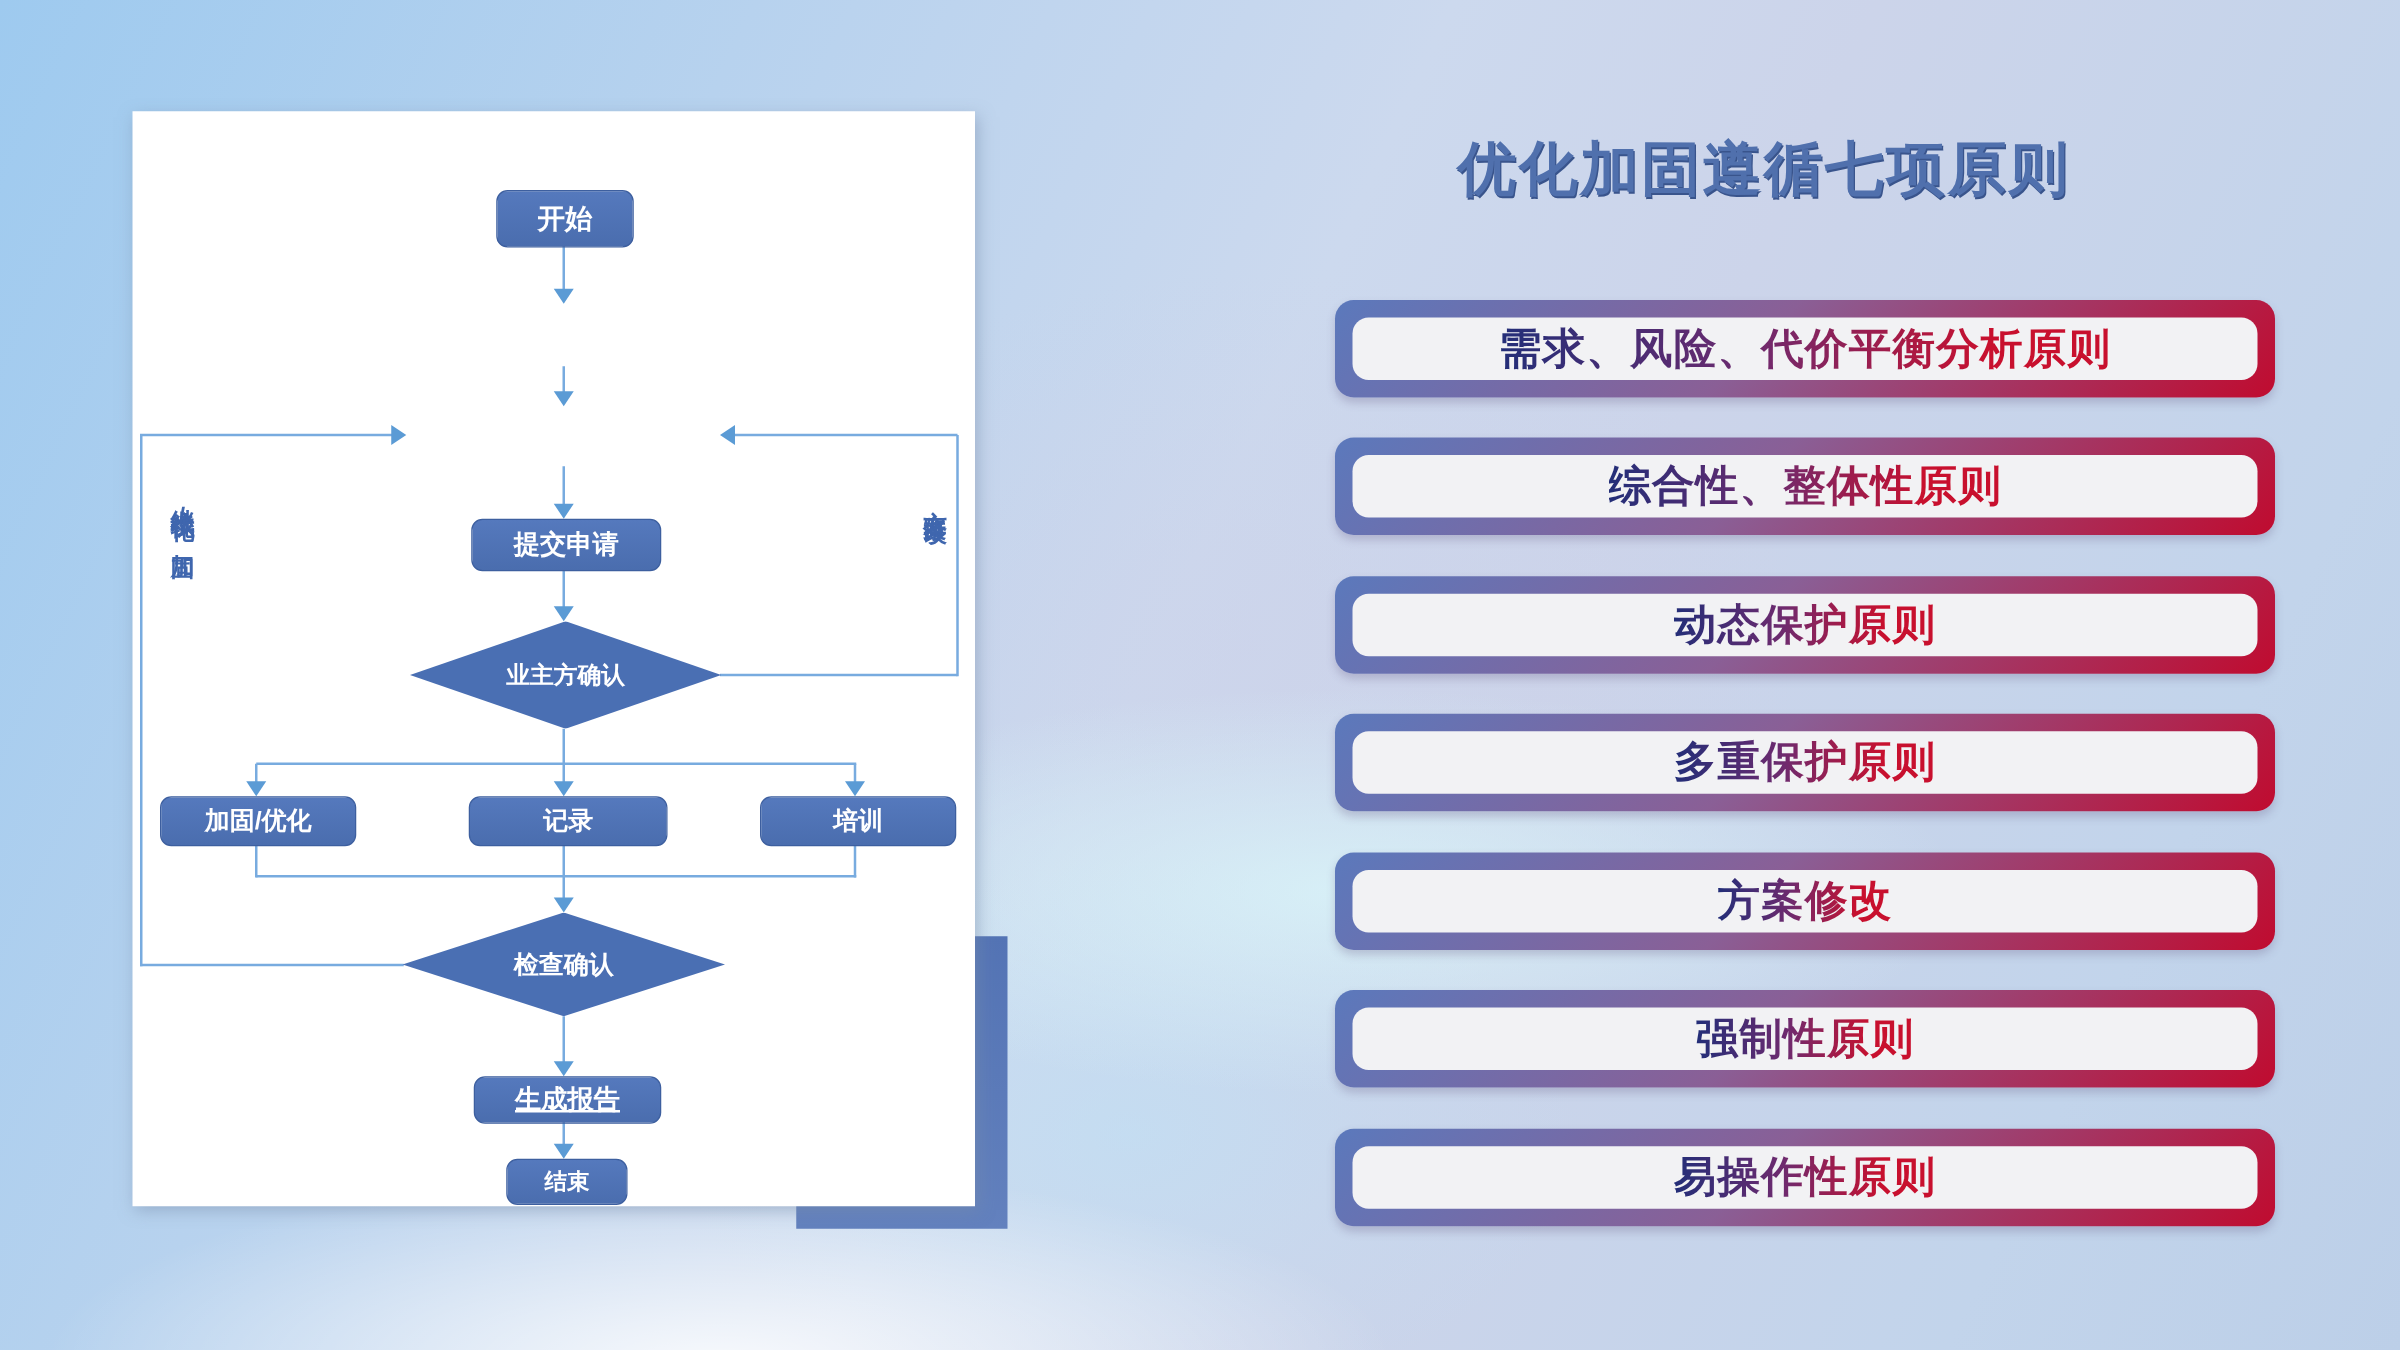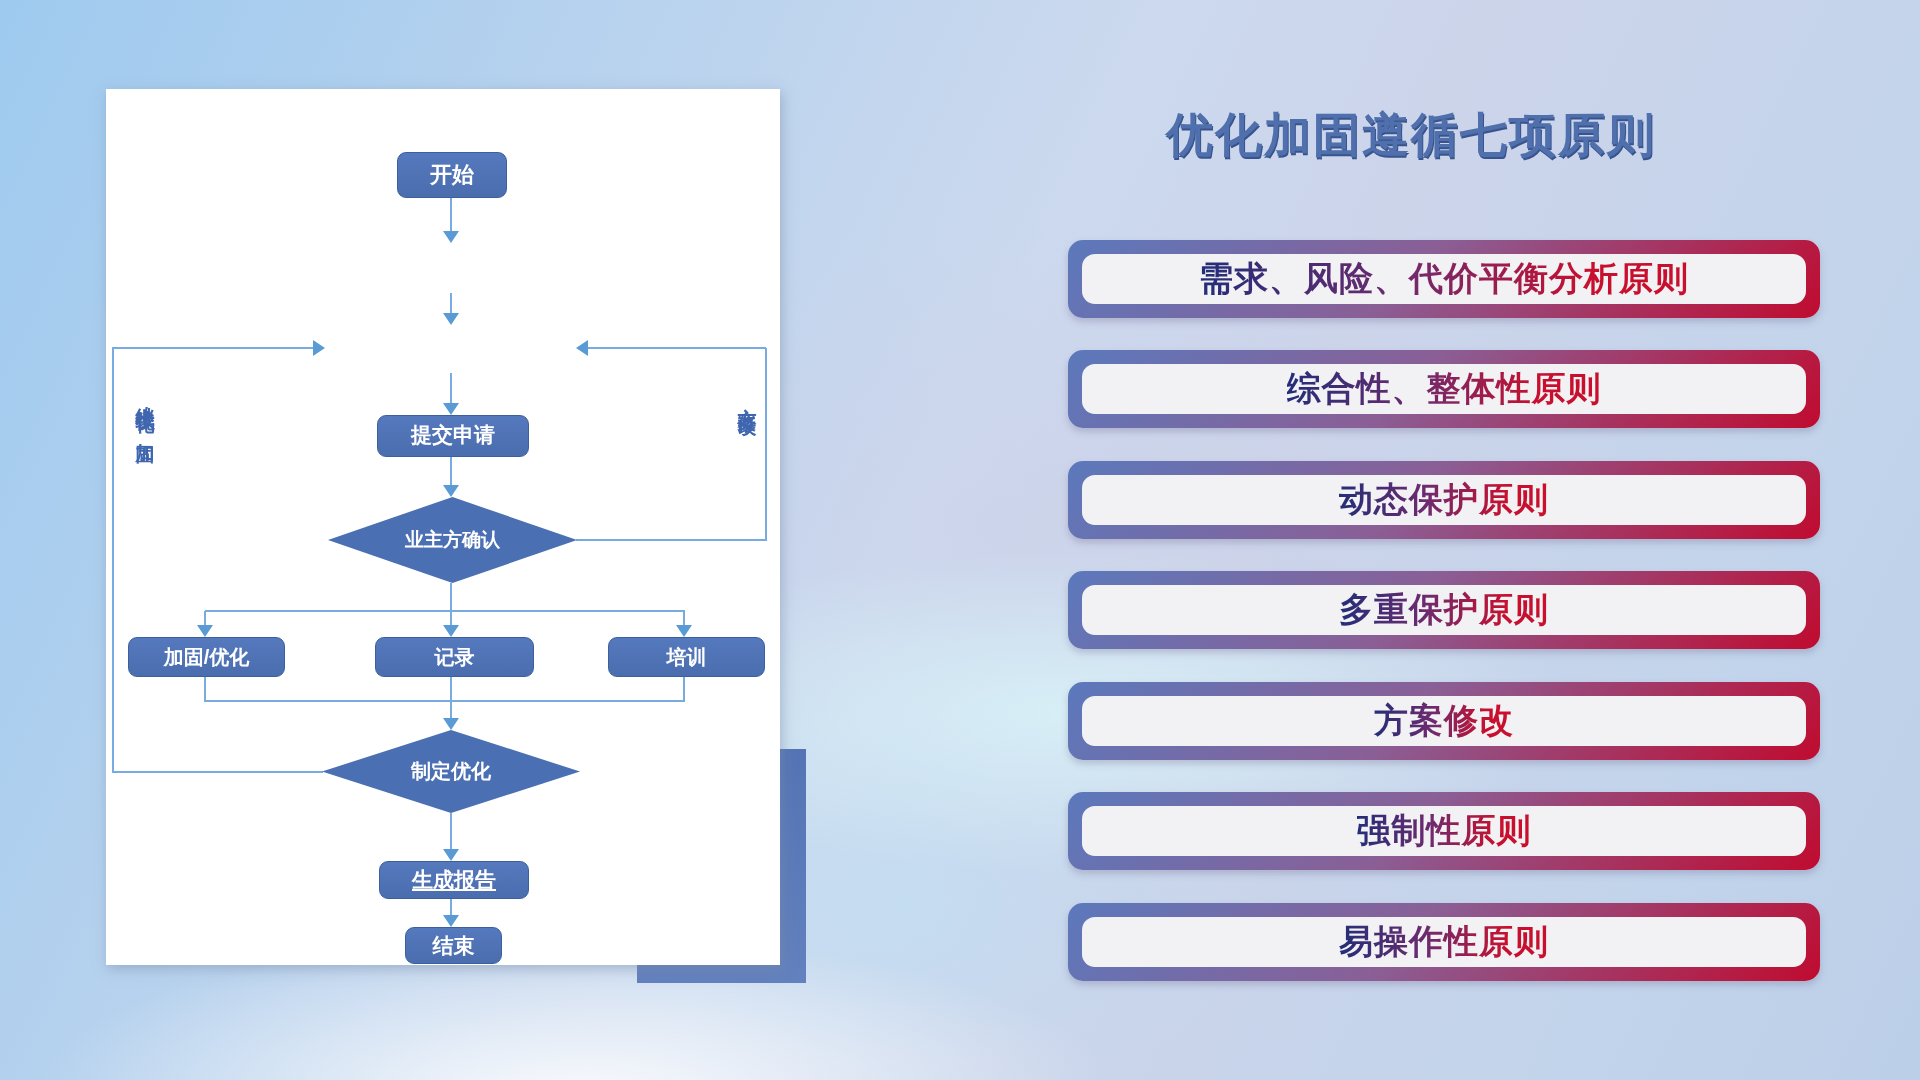--- a/index.html
+++ b/index.html
@@ -137,25 +137,25 @@
   <div class="node" style="left:271px;top:326px;width:150px;height:40px;font-size:21px;font-family:Liberation Serif, serif;">提交申请</div>
 
   <div class="diamond" style="left:222px;top:408px;width:249px;height:86px;font-size:19px;">业主方确认</div>
 
   <div class="node" style="left:22px;top:548px;width:155px;height:38px;font-size:20px;">加固/优化</div>
 
   <div class="node" style="left:269px;top:548px;width:157px;height:38px;font-size:20px;">记录</div>
 
   <div class="node" style="left:502px;top:548px;width:155px;height:38px;font-size:20px;">培训</div>
 
-  <div class="diamond" style="left:216px;top:641px;width:258px;height:83px;font-size:20px;">制定优化</div>
+  <div class="diamond" style="left:216px;top:641px;width:258px;height:83px;font-size:20px;">检查确认</div>
 
   <div class="node" style="left:273px;top:772px;width:148px;height:36px;font-size:21px;text-decoration:underline;">生成报告</div>
 
-  <div class="node" style="left:299px;top:838px;width:95px;height:35px;font-size:21px;">结束</div>
+  <div class="node" style="left:299px;top:838px;width:95px;height:35px;font-size:18px;">结束</div>
 
   <div class="vlabel" style="left:30px;top:302px;height:150px;">继续优化/加固</div>
 
   <div class="vlabel" style="left:632px;top:304px;height:90px;">方案修改</div>
 </div>
 
 <div class="slide-title">优化加固遵循七项原则</div>
 
 <div class="p-card" style="top:240px;">
   <div class="p-card-inner">

